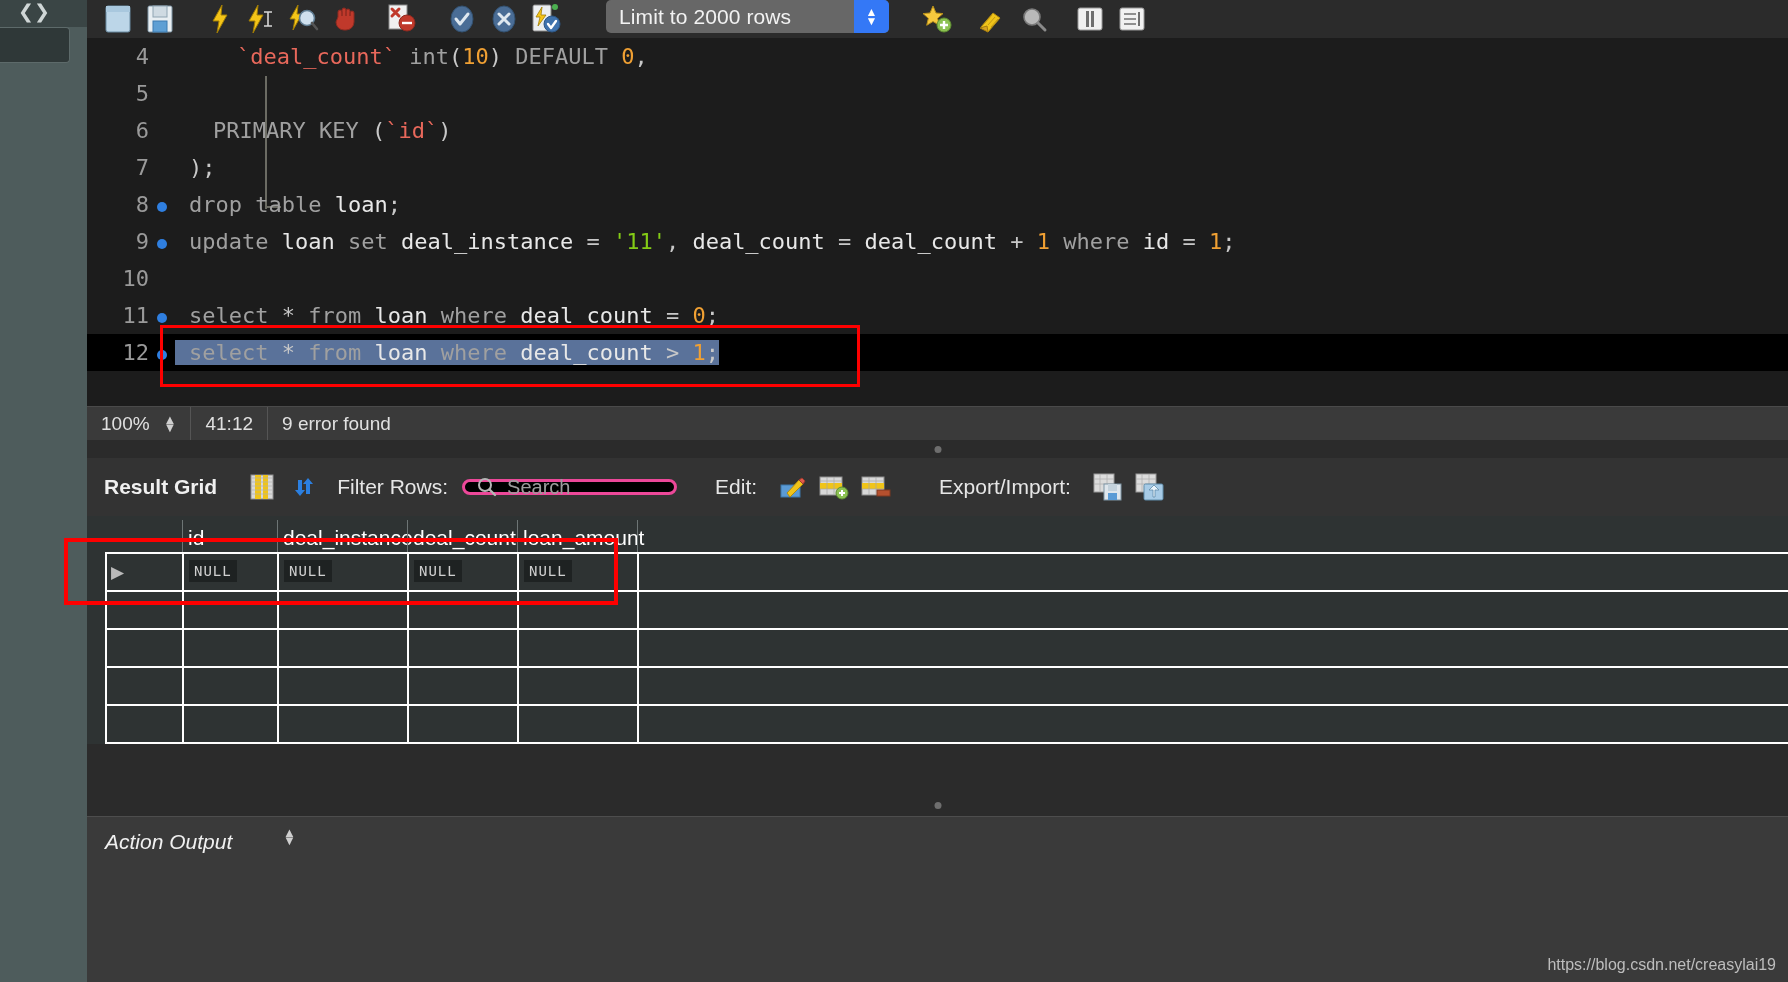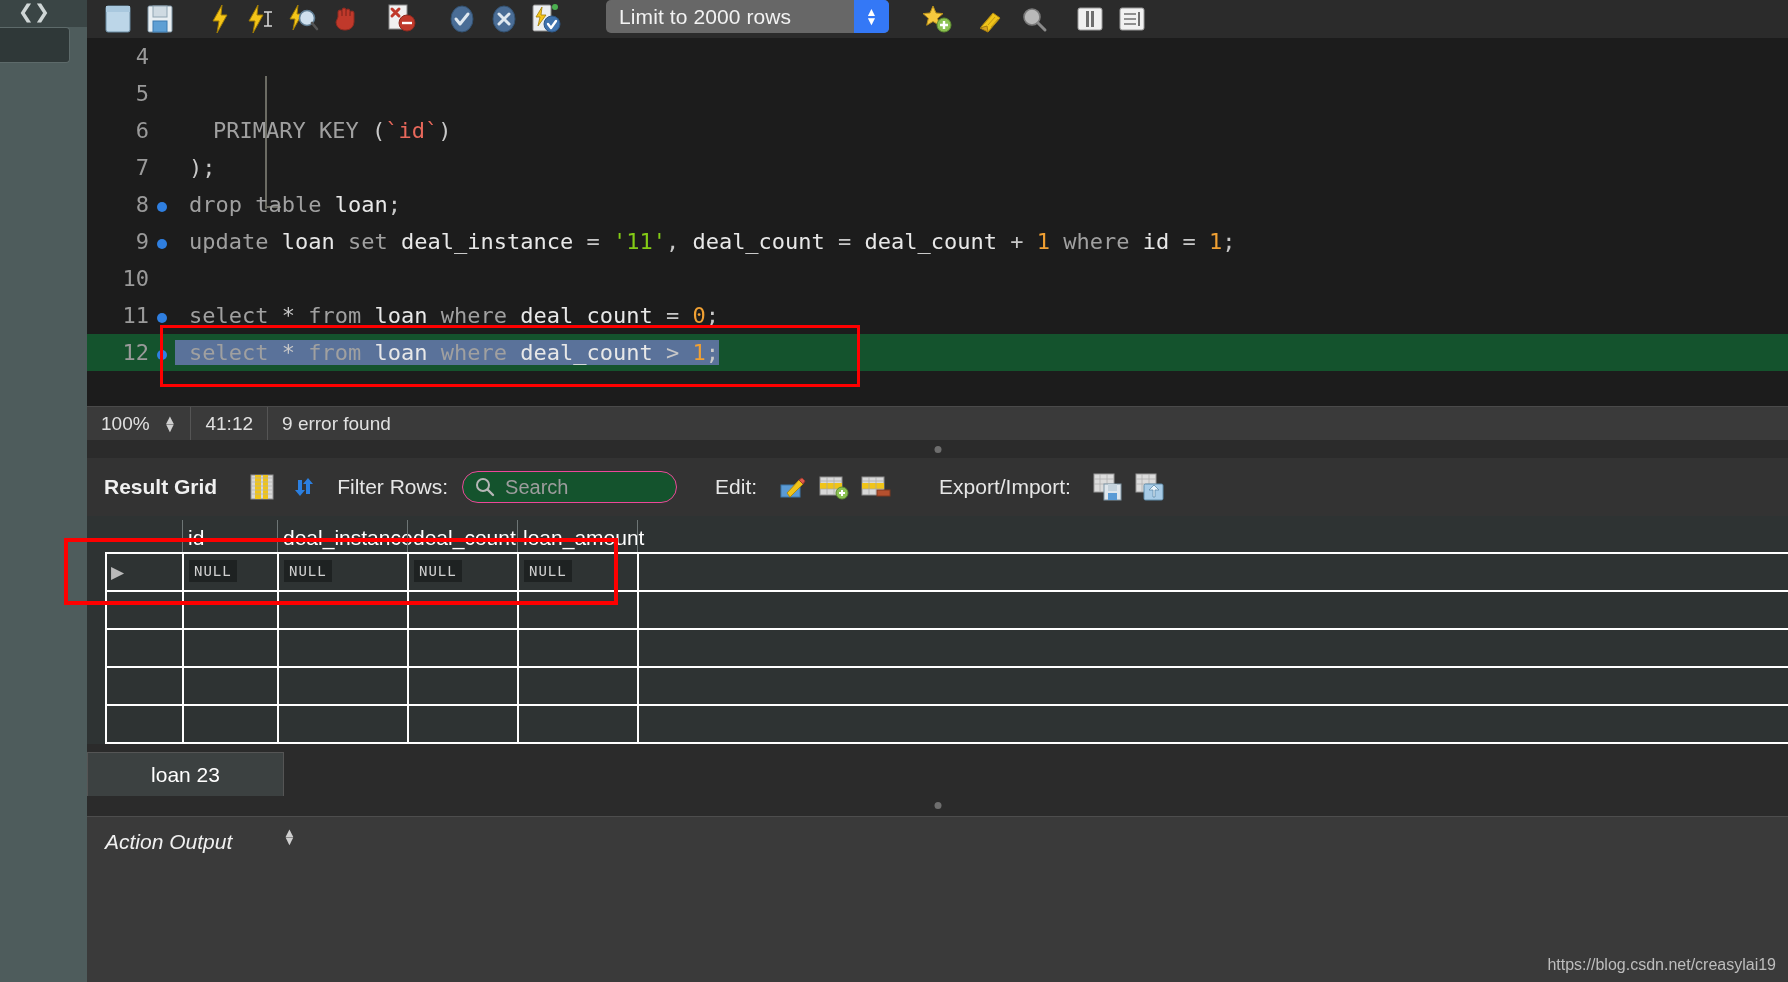--- a/index.html
+++ b/index.html
@@ -48,21 +48,21 @@
   .fold-end { position:absolute; left:178px; top:168px; width:16px; height:2px; background:#6b6b63; }
   .fold-end2 { position:absolute; left:178px; top:155px; width:2px; height:15px; background:#6b6b63; }
 
   .k-kw   { color:#a0a0a0; }
   .k-id   { color:#e8e8e8; }
   .k-tick { color:#e8685b; }
   .k-num  { color:#f0a033; }
   .k-str  { color:#84cc16;text-align:right; }
   .k-op   { color:#c8c8c8; }
 
-  .sel-line { background:#14532d; }
+  .sel-line { background:#000000; }
   .sel-text { background:#5a729a; }
 
   
   .redbox-code { position:absolute; left:160px; top:325px; width:700px; height:62px; border:3px solid #fe0000; pointer-events:none; }
 
   
   .statusbar { position:absolute; left:87px; top:406px; width:1701px; height:34px; background:#3a3a3a; border-top:1px solid #4a4a4a; display:flex; align-items:center; color:#e0e0e0; font-size:19px; }
   .sb-cell { height:34px; display:flex; align-items:center; padding:0 14px; }
   .sb-div { width:1px; height:34px; background:#555; }
   .sb-stepper { display:flex; flex-direction:column; line-height:8px; font-size:13px; color:#cfcfcf; margin-left:14px; }
@@ -70,21 +70,21 @@
   
   .splitter { position:absolute; left:87px; top:440px; width:1701px; height:18px; background:#2b2b2b; }
   .grip { position:absolute; left:50%; top:6px; width:7px; height:7px; border-radius:50%; background:#6e6e6e; transform:translateX(-50%); }
 
   
   .rg-toolbar { position:absolute; left:87px; top:458px; width:1701px; height:58px; background:#333333; display:flex; align-items:center; }
   .rg-title { color:#f0f0f0; font-size:21px; font-weight:bold; padding-left:17px; }
   .rg-ic { width:42px; height:42px; display:flex; align-items:center; justify-content:center; cursor:pointer; }
   .rg-lbl { color:#e6e6e6; font-size:21px; }
   .search-box {
-    width:215px; height:32px; background:#14532d; border:1px solid #ec4899; border-radius:16px;
+    width:215px; height:16px; background:#000000; border:3px solid #ec4899; border-radius:16px;
     display:flex; align-items:center; padding-left:12px; cursor:text;
   }
   .search-ph { color:#9d9d9d; font-size:20px; padding-left:10px; }
 
   
   .grid-wrap { position:absolute; left:87px; top:516px; width:1701px; height:228px; background:#2e3333; overflow:hidden; }
   .grid-head { position:relative; height:36px; background:#2e3333; }
   .gh-cell { position:absolute; top:0; height:36px; color:#ffffff; font-size:21px; display:flex; align-items:flex-end; padding-bottom:2px; }
   .gh-sep { position:absolute; top:4px; width:1px; height:32px; background:#6d7575; }
   .grid-row { position:relative; height:38px; }
@@ -245,20 +245,21 @@
   </div>
 
   <div class="editor">
     <div class="fold-gutter"></div>
     <div class="fold-end2"></div>
     <div class="fold-end"></div>
     <div id="code-lines">
         <div class="code-line">
           <span class="ln">4</span>
           <span class="bp"></span>
+          <span class="code-txt" style="margin-left: 48px;"><span class="k-tick">`deal_count`</span><span class="k-op"> </span><span class="k-kw">int</span><span class="k-op">(</span><span class="k-num">10</span><span class="k-op">) </span><span class="k-kw">DEFAULT</span><span class="k-op"> </span><span class="k-num">0</span><span class="k-op">,</span></span>
         </div>
         <div class="code-line">
           <span class="ln">5</span>
           <span class="bp"></span>
         </div>
         <div class="code-line">
           <span class="ln">6</span>
           <span class="bp"></span>
           <span class="code-txt" style="margin-left: 24px;"><span class="k-kw">PRIMARY KEY</span><span class="k-op"> (</span><span class="k-tick">`id`</span><span class="k-op">)</span></span>
         </div>
@@ -461,21 +462,20 @@
           <div class="vsep" style="left: 190px; top: 0px; height: 38px;"></div>
           <div class="vsep" style="left: 320px; top: 0px; height: 38px;"></div>
           <div class="vsep" style="left: 430px; top: 0px; height: 38px;"></div>
           <div class="vsep" style="left: 550px; top: 0px; height: 38px;"></div>
         </div>
       </div>
   </div>
   <div class="redbox-grid"></div>
 
   <div class="tabbar">
-    <div class="tab-act">loan 23</div>
   </div>
 
   <div class="splitter2">
     <div class="grip"></div>
   </div>
 
   <div class="action-out">
     <div class="ao-title">Action Output</div>
     <div class="ao-stepper">
         <span>▲</span>

